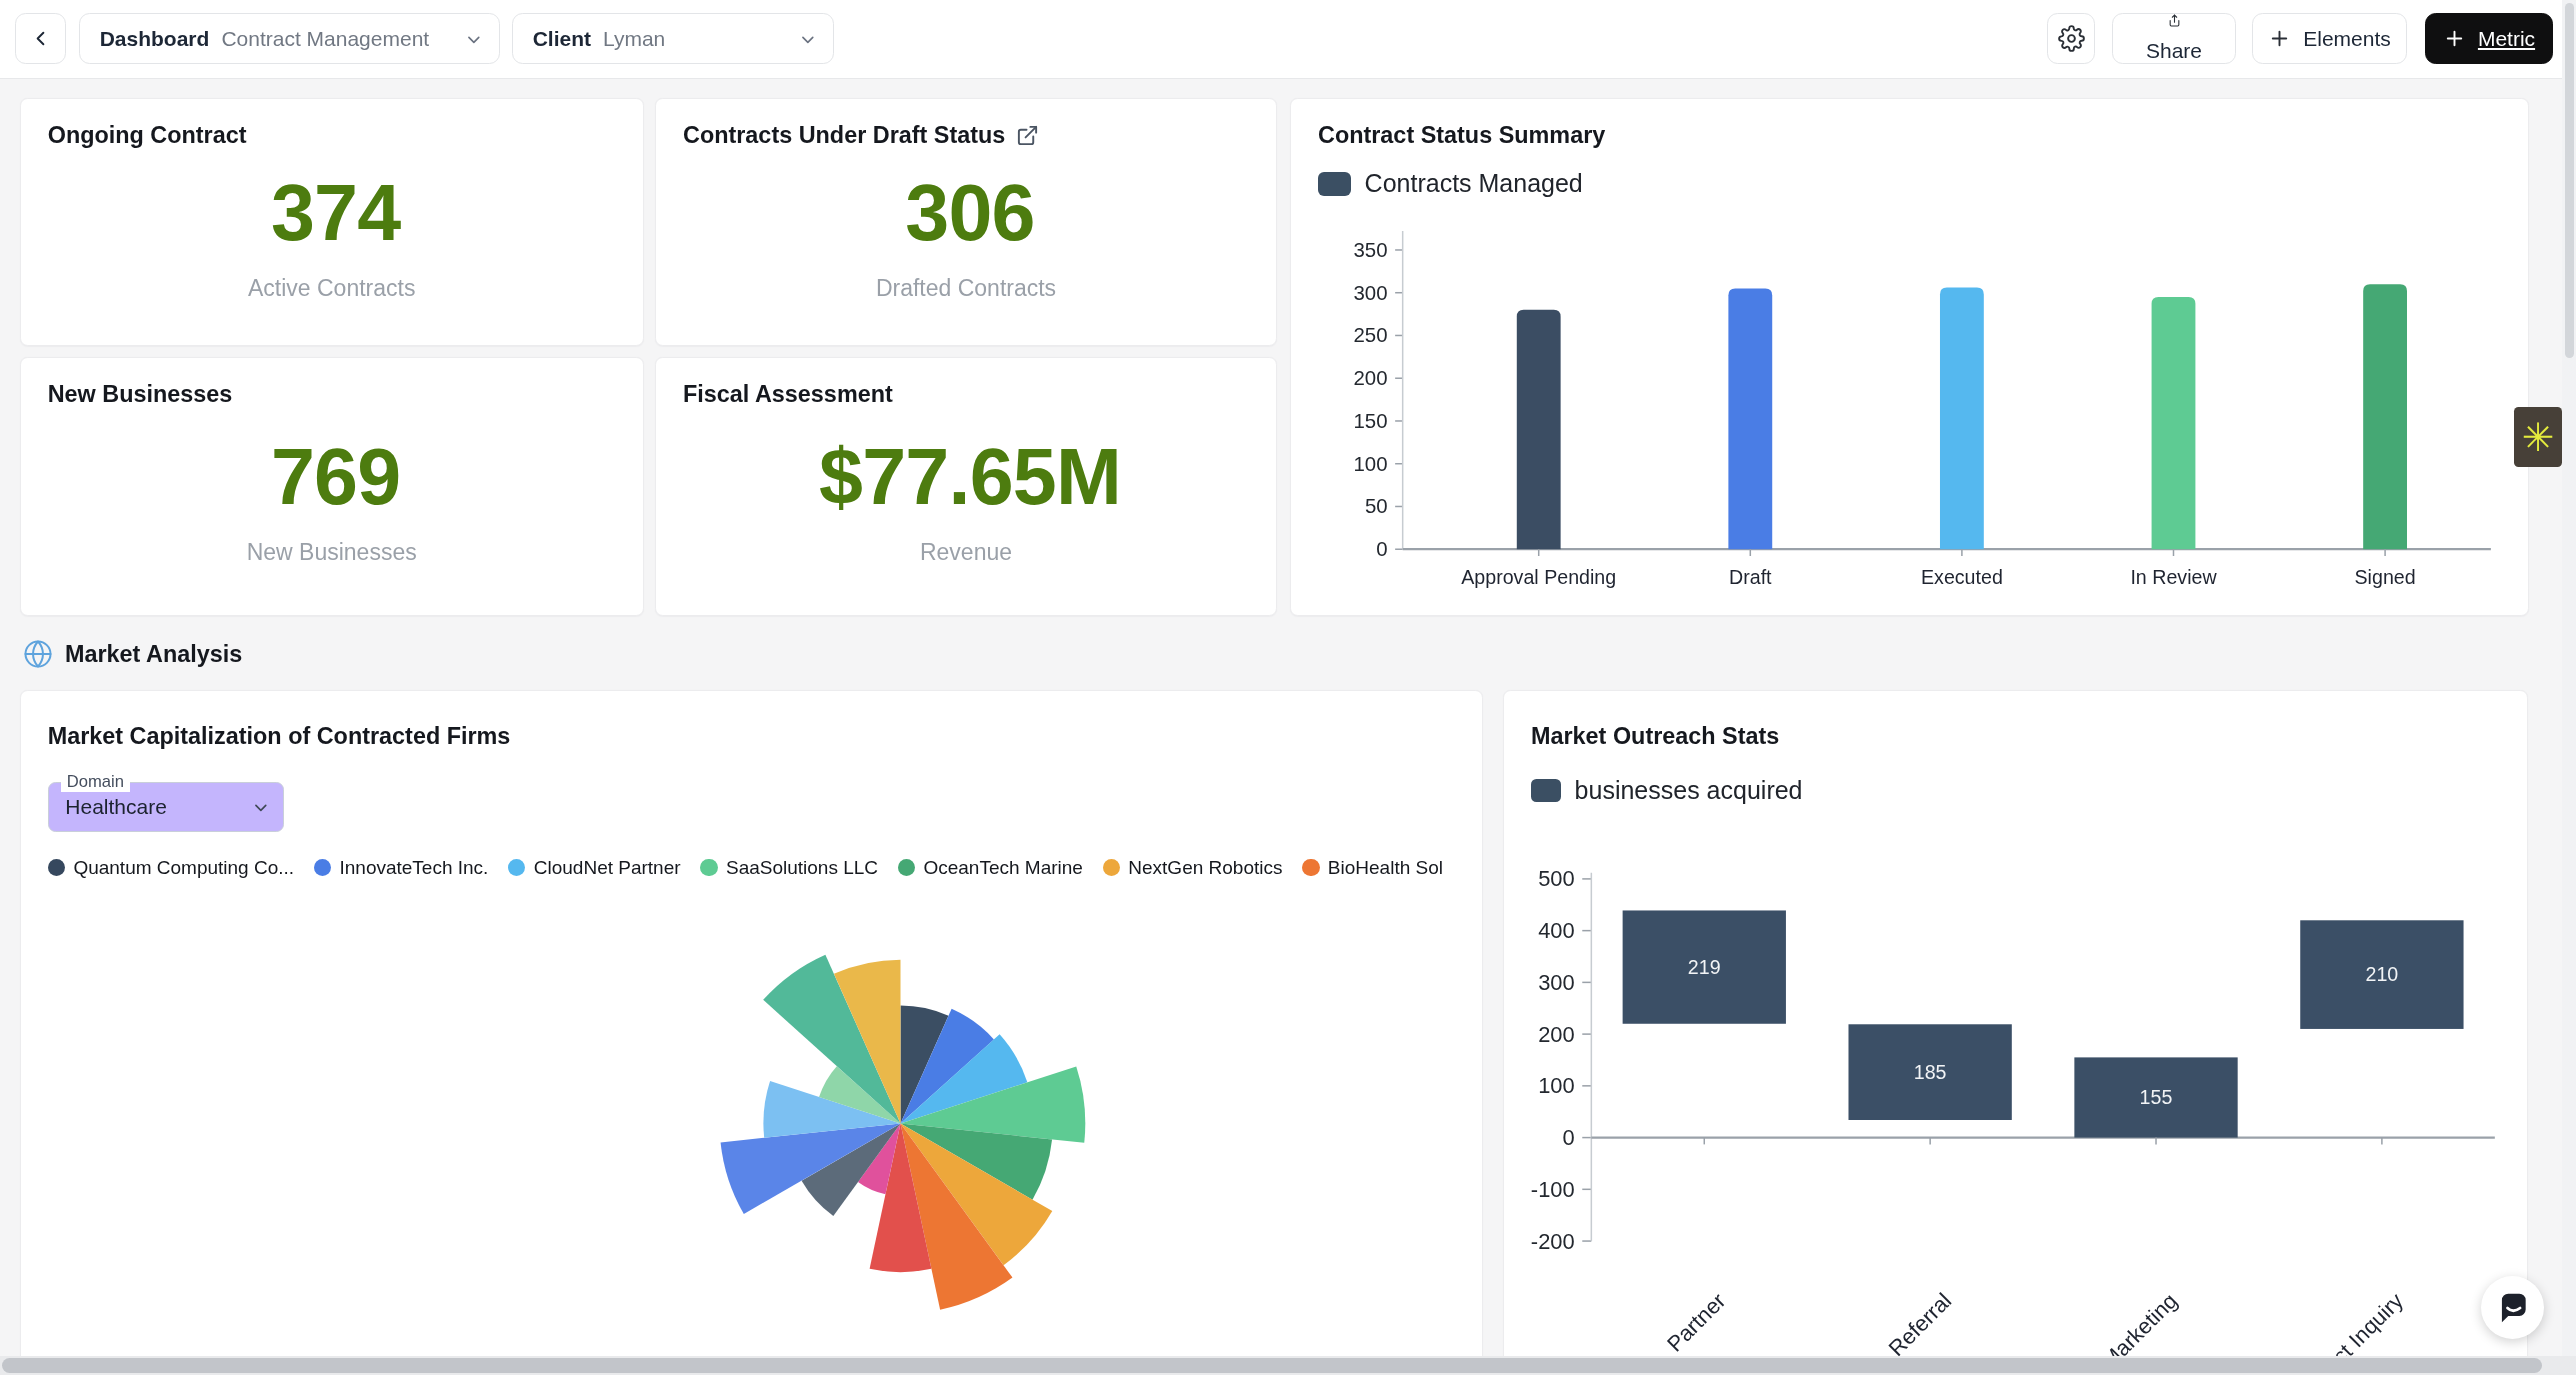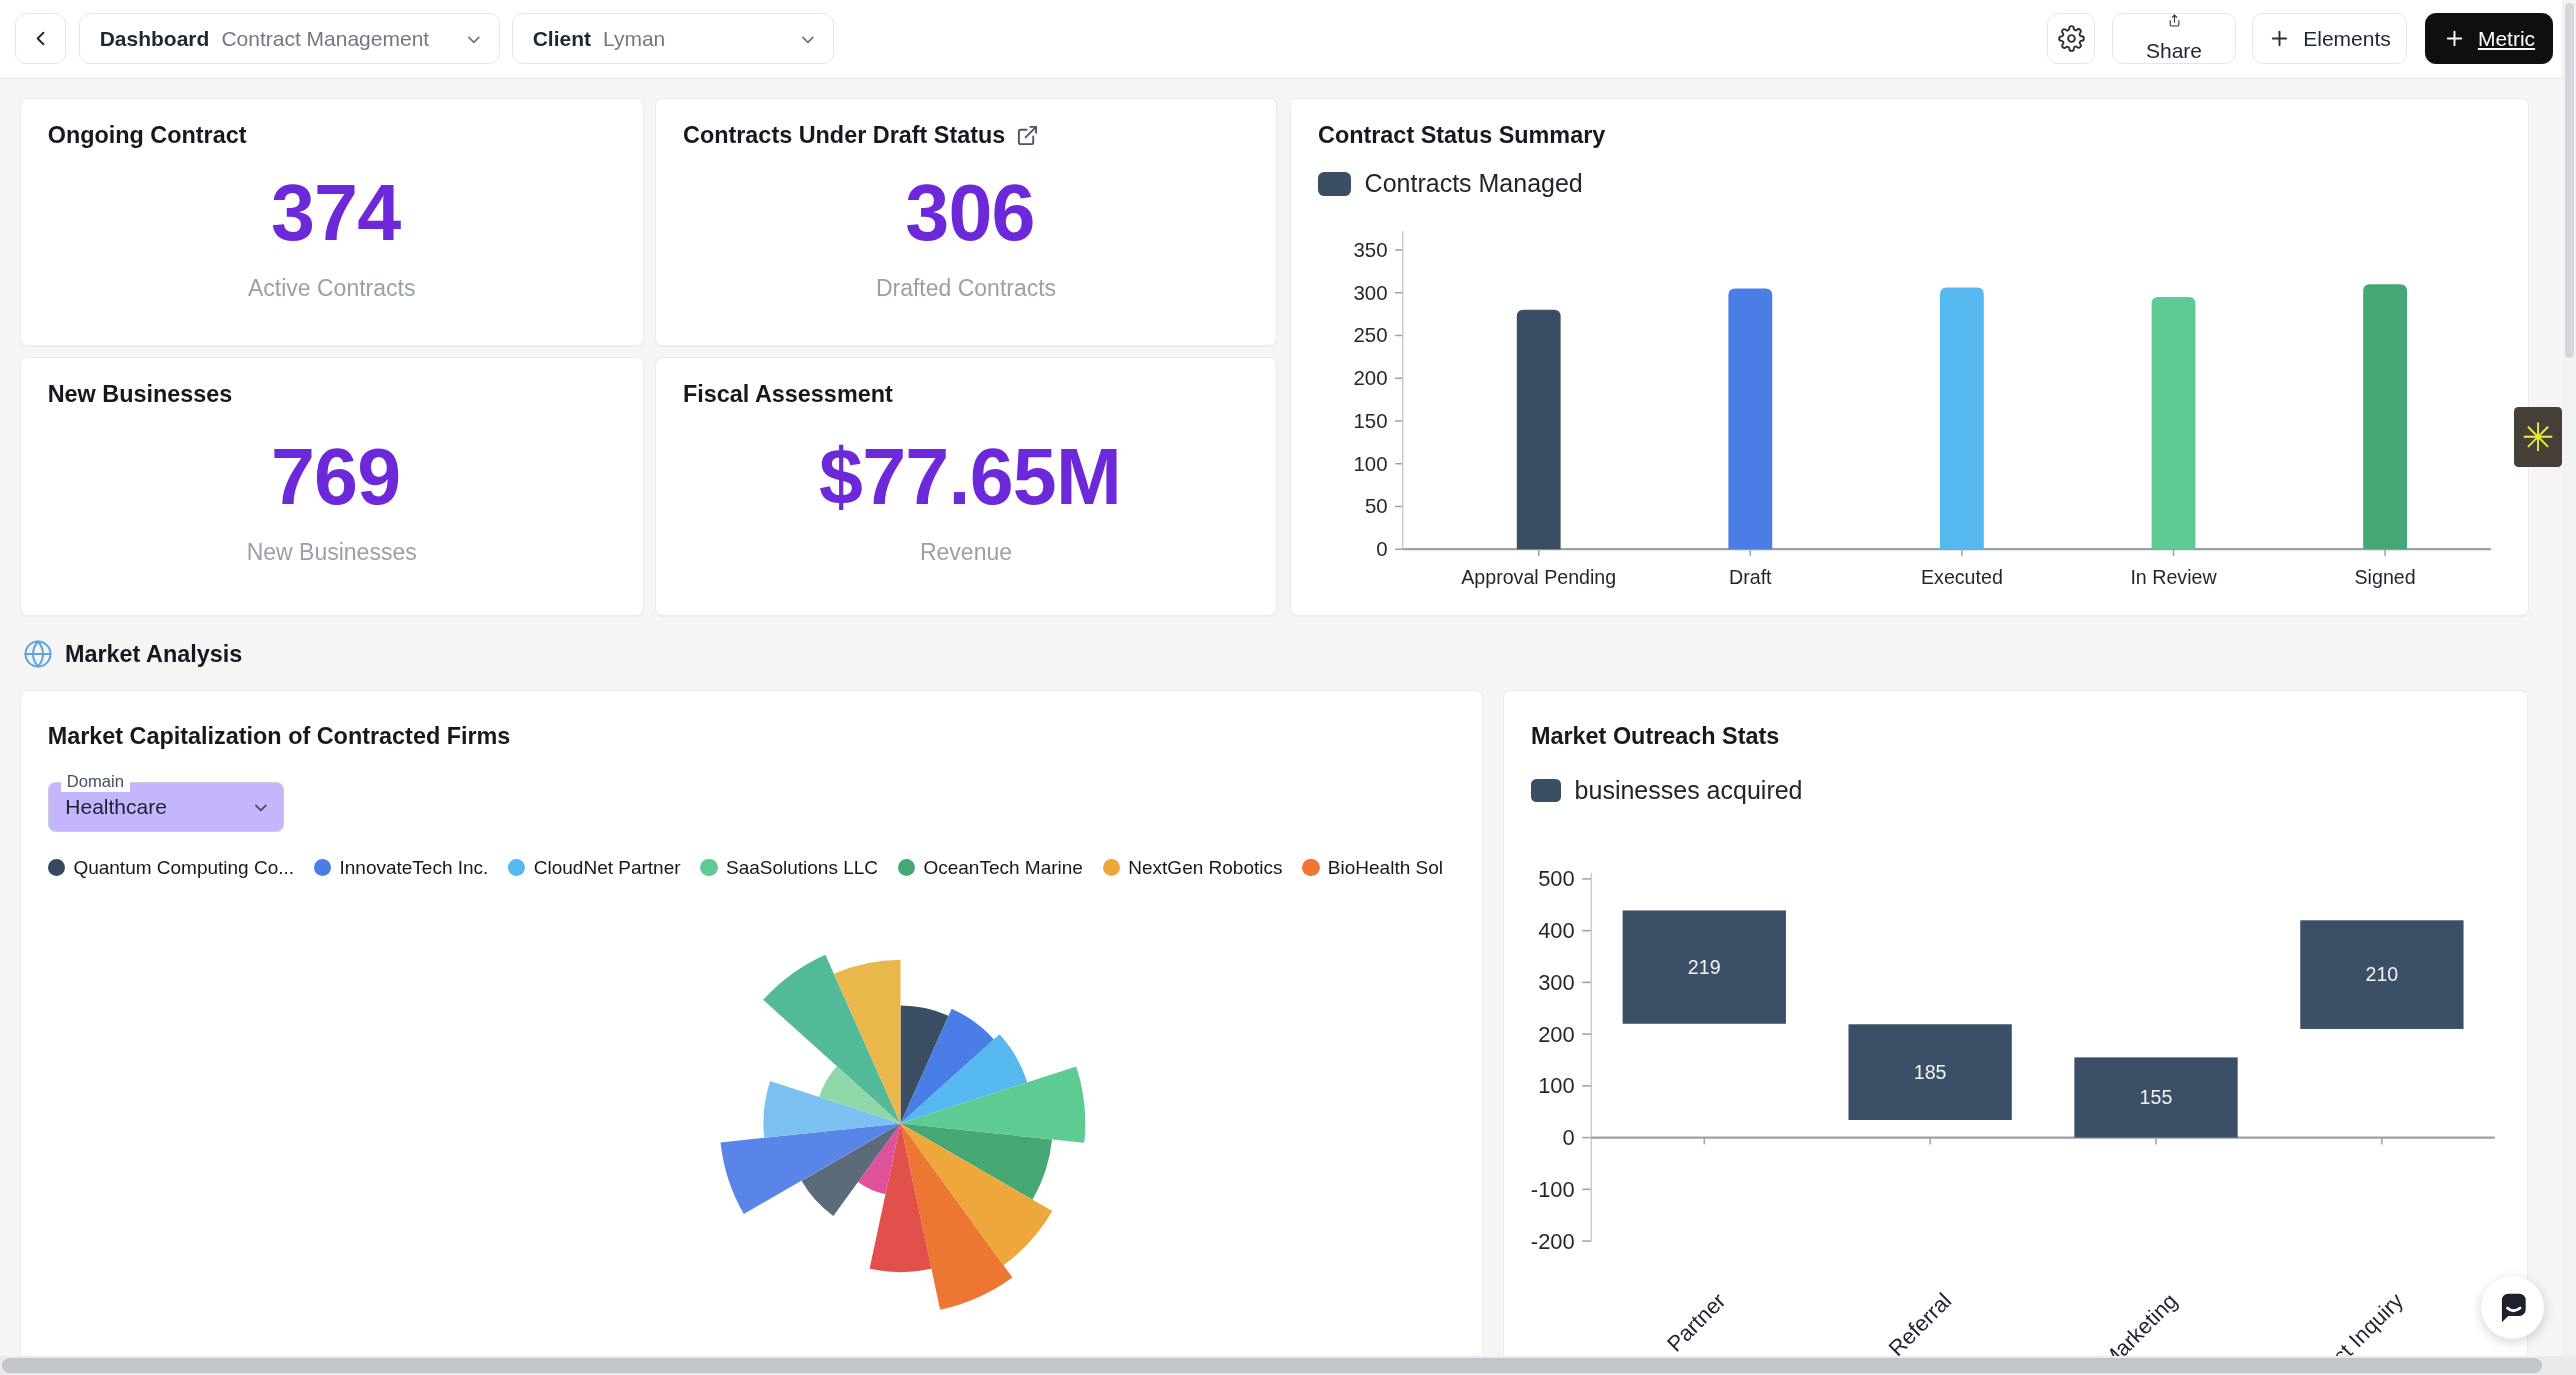--- a/index.html
+++ b/index.html
@@ -14,21 +14,21 @@
   .hsel .val{color:#717883;white-space:nowrap;}
   .hsel .chev{position:absolute;right:15px;top:16px;}
   .btn-dark{background:#0f0f10;border-color:#0f0f10;color:#fff;text-decoration:underline;}
   svg.ico{display:block;}
   
   .card{position:absolute;background:#fff;border:0.8px solid #ececee;border-radius:7.6px;
         box-shadow:0 0.8px 1.5px rgba(16,24,40,.04);box-sizing:border-box;}
   .card-title{position:absolute;left:27px;top:23px;font-size:23.4px;font-weight:600;color:#15181e;display:flex;align-items:center;gap:10.6px;}
   .kpi{display:flex;flex-direction:column;}
   .kpi-center{flex:1;display:flex;flex-direction:column;align-items:center;justify-content:center;gap:23px;padding-top:30px;}
-  .kpi-num{font-size:79px;font-weight:600;letter-spacing:-0.8px;color:#6d28d9;line-height:1;margin-left:8px;}
+  .kpi-num{font-size:79px;font-weight:600;letter-spacing:-0.8px;color:#4d7c0f;line-height:1;margin-left:8px;}
   .kpi-cap{font-size:23px;color:#9aa0a8;}
   
   .leg-row{display:flex;align-items:center;gap:13.6px;}
   .leg-swatch{width:33px;height:24px;border-radius:6px;background:#3d5068;flex:0 0 auto;}
   .leg-text{font-size:25px;color:#20242b;}
   
   #section-hdr{position:absolute;left:23px;top:639px;display:flex;align-items:center;gap:12px;font-size:23.4px;font-weight:600;}
   
   #domain-select{position:absolute;left:27px;top:72px;width:236px;height:50px;border:1.1px solid #c9cfda;border-radius:7.6px;
       box-sizing:border-box;background:#c4b5fd;cursor:pointer;}

